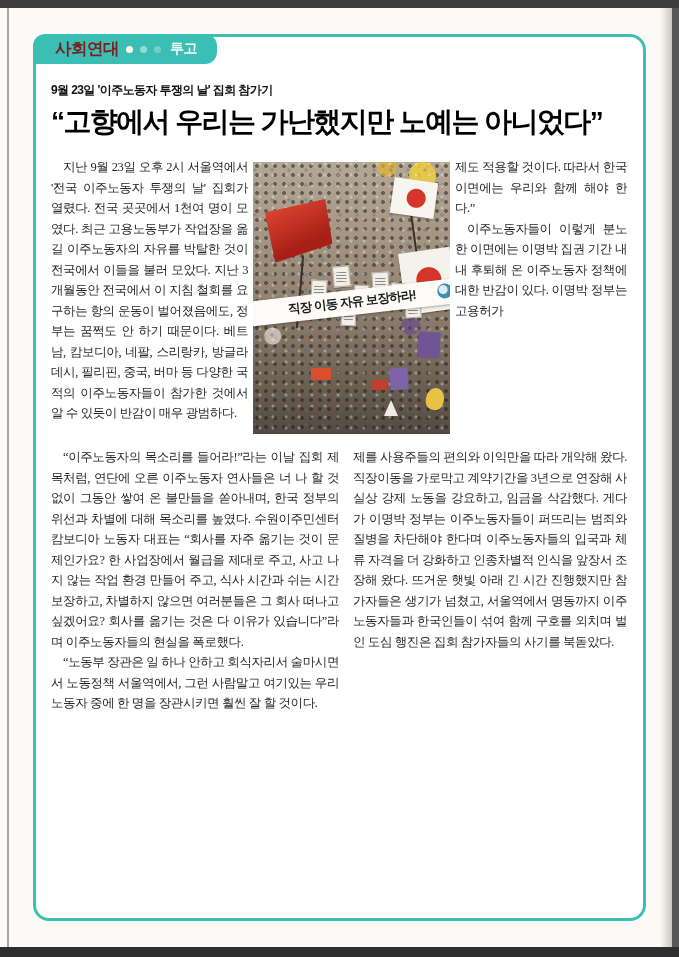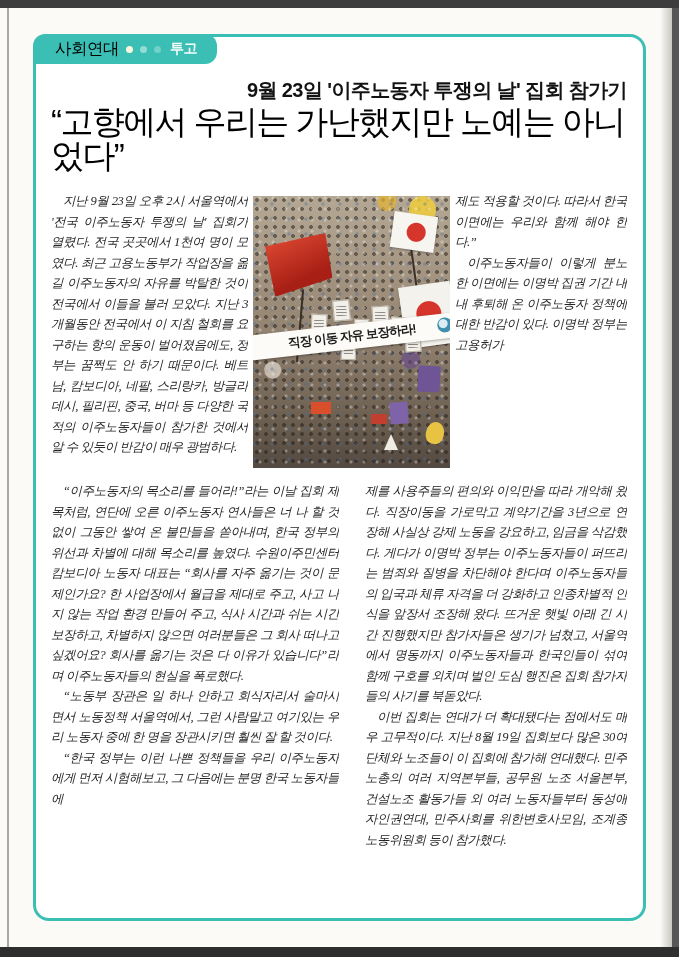--- a/index.html
+++ b/index.html
@@ -20,39 +20,39 @@
   .page-box {
     position:absolute; left:33px; top:34px; width:613px; height:887px; box-sizing:border-box;
     border:3px solid #3bbfb4; border-radius:16px; background:#ffffff;
     padding:43px 16px 8px 15px;
   }
   .tag {
     position:absolute; top:-3px; left:-3px; height:30px;
     display:flex; align-items:center; padding:0 20px 0 22px;
     background:#3bbfb4; border-radius:12px 12px 12px 0;
   }
-  .tag-cat { color:#000000; font-weight:400; font-size:16.5px; letter-spacing:-0.5px; }
+  .tag-cat { color:#7f1d1d; font-weight:700; font-size:16.5px; letter-spacing:-0.5px; }
   .dot { width:7px; height:7px; border-radius:50%; margin-left:7px; }
   .d1 { background:#fdf4dc; }
   .d2 { background:rgba(255,255,255,0.45); }
   .d3 { background:rgba(255,255,255,0.28); }
   .tag-sub { color:rgba(255,255,255,0.95); font-size:14px; font-weight:700; margin-left:9px; letter-spacing:-0.5px; }
 
   .kicker {
-    font-size:20px; font-weight:700; color:#121212; letter-spacing:-0.6px; line-height:21px;text-align:right;
+    font-size:12px; font-weight:700; color:#121212; letter-spacing:-0.6px; line-height:21px;
   }
   .headline {
-    margin:4px 0 17px 0; font-size:33px; font-weight:400; color:#000;
+    margin:4px 0 17px 0; font-size:28px; font-weight:700; color:#000;
     letter-spacing:-1.6px; line-height:34px;
   }
 
   .row { display:flex; }
   .top-row { margin-top:18px; height:284px; gap:5px; overflow:hidden; }
-  .bottom-row { margin-top:6px; height:465px; gap:26px; overflow:hidden; }
-  .col { overflow:hidden;font-style:italic; }
+  .bottom-row { margin-top:6px; height:465px; gap:14px; overflow:hidden; }
+  .col { overflow:hidden; }
   .col-a { width:197px; }
   .col-b { flex:1; }
   .col-c { width:288px; }
   .col-d { flex:1; }
 
   .col p {
     margin:0; color:#262626; text-align:justify;
     font-family:"Liberation Serif","DejaVu Serif",serif;
     font-size:12.5px; line-height:20.5px; letter-spacing:-0.4px;
     text-indent:12px;
@@ -197,22 +197,20 @@
       <div class="col col-b">
         <p class="cont">제도 적용할 것이다. 따라서 한국 이면에는 우리와 함께 해야 한다.”</p>
         <p>이주노동자들이 이렇게 분노한 이면에는 이명박 집권 기간 내내 후퇴해 온 이주노동자 정책에 대한 반감이 있다. 이명박 정부는 고용허가</p>
       </div>
     </div>
 
     <div class="row bottom-row">
       <div class="col col-c">
         <p>“이주노동자의 목소리를 들어라!”라는 이날 집회 제목처럼, 연단에 오른 이주노동자 연사들은 너 나 할 것 없이 그동안 쌓여 온 불만들을 쏟아내며, 한국 정부의 위선과 차별에 대해 목소리를 높였다. 수원이주민센터 캄보디아 노동자 대표는 “회사를 자주 옮기는 것이 문제인가요? 한 사업장에서 월급을 제대로 주고, 사고 나지 않는 작업 환경 만들어 주고, 식사 시간과 쉬는 시간 보장하고, 차별하지 않으면 여러분들은 그 회사 떠나고 싶겠어요? 회사를 옮기는 것은 다 이유가 있습니다”라며 이주노동자들의 현실을 폭로했다.</p>
         <p>“노동부 장관은 일 하나 안하고 회식자리서 술마시면서 노동정책 서울역에서, 그런 사람말고 여기있는 우리 노동자 중에 한 명을 장관시키면 훨씬 잘 할 것이다.</p>
-        <p>“한국 정부는 이런 나쁜 정책들을 우리 이주노동자에게 먼저 시험해보고, 그 다음에는 분명 한국 노동자들에</p>
       </div>
       <div class="col col-d">
         <p class="cont">제를 사용주들의 편의와 이익만을 따라 개악해 왔다. 직장이동을 가로막고 계약기간을 3년으로 연장해 사실상 강제 노동을 강요하고, 임금을 삭감했다. 게다가 이명박 정부는 이주노동자들이 퍼뜨리는 범죄와 질병을 차단해야 한다며 이주노동자들의 입국과 체류 자격을 더 강화하고 인종차별적 인식을 앞장서 조장해 왔다. 뜨거운 햇빛 아래 긴 시간 진행했지만 참가자들은 생기가 넘쳤고, 서울역에서 명동까지 이주노동자들과 한국인들이 섞여 함께 구호를 외치며 벌인 도심 행진은 집회 참가자들의 사기를 북돋았다.</p>
-        <p>이번 집회는 연대가 더 확대됐다는 점에서도 매우 고무적이다. 지난 8월 19일 집회보다 많은 30여 단체와 노조들이 이 집회에 참가해 연대했다. 민주노총의 여러 지역본부들, 공무원 노조 서울본부, 건설노조 활동가들 외 여러 노동자들부터 동성애자인권연대, 민주사회를 위한변호사모임, 조계종 노동위원회 등이 참가했다.</p>
       </div>
     </div>
 
   </div>
 </div>
 
 </body></html>

